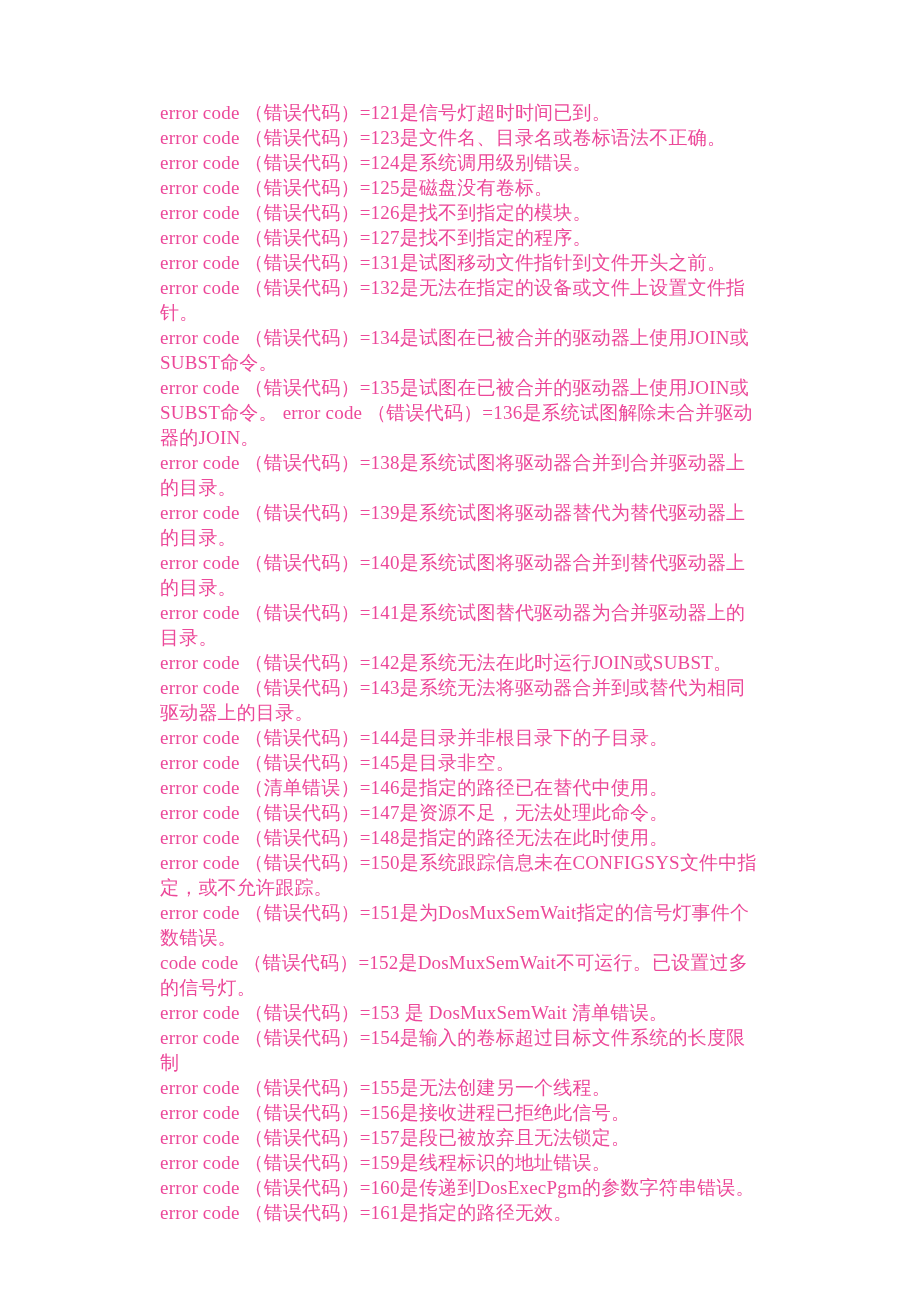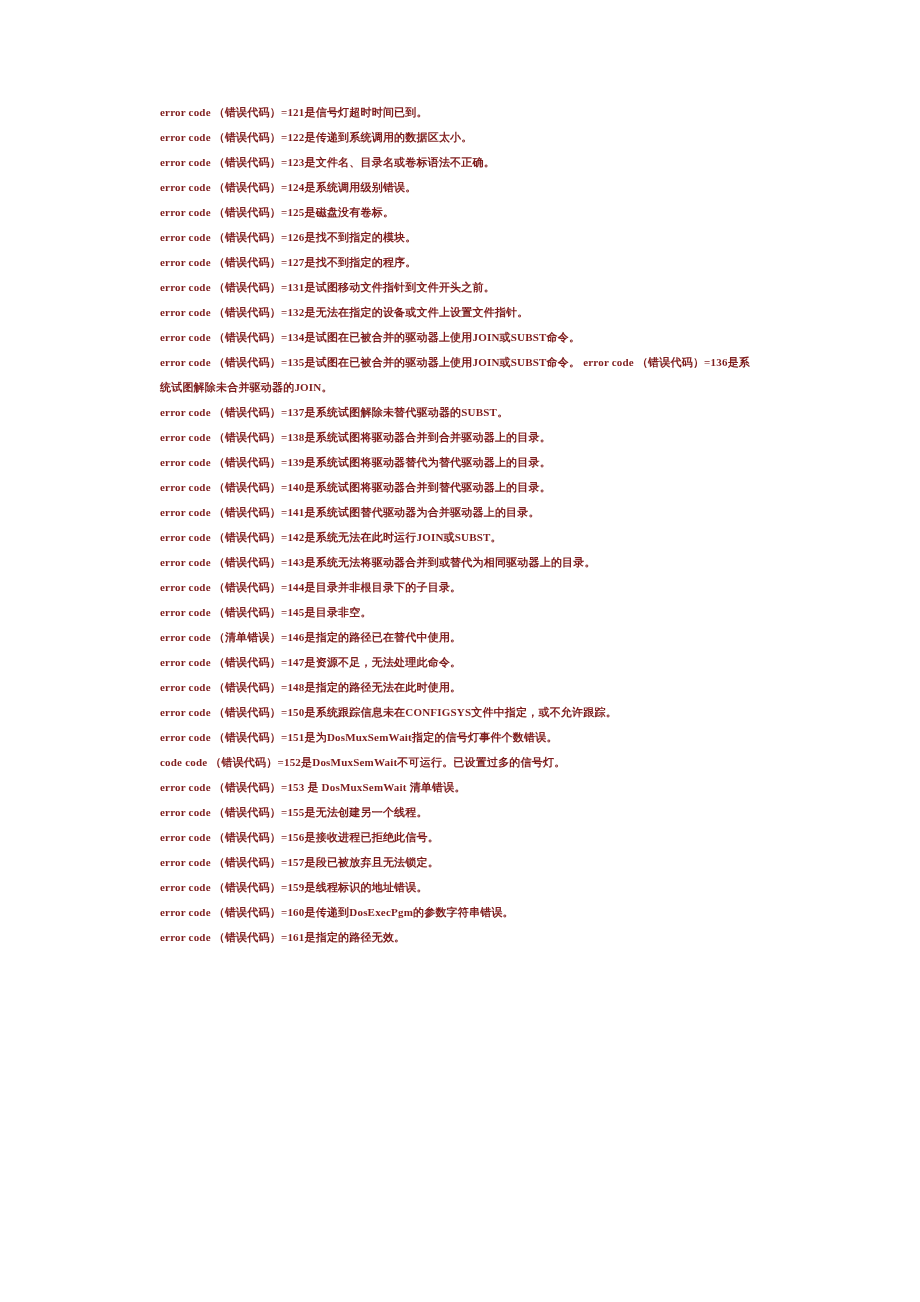--- a/index.html
+++ b/index.html
@@ -8,61 +8,59 @@
     background: #ffffff;
     font-family: "Times New Roman", "SimSun", "宋体", serif;
     width: 920px;
   }
   .page {
     padding: 100px 160px 100px 160px;
     box-sizing: border-box;
     width: 920px;
   }
   .line {
-    font-size: 11px;
+    font-size: 19px;
     line-height: 25px;
-    color: #7f1d1d;
+    color: #ec4899;
     white-space: normal;
     word-break: break-word;
     letter-spacing: 0.2px;
-    font-weight: bold;
   }
 </style>
 </head>
 <body>
 
 <div class="page">
   <div id="content">
       <div class="line">error code （错误代码）=121是信号灯超时时间已到。</div>
-      <div class="line">error code （错误代码）=122是传递到系统调用的数据区太小。</div>
       <div class="line">error code （错误代码）=123是文件名、目录名或卷标语法不正确。</div>
       <div class="line">error code （错误代码）=124是系统调用级别错误。</div>
       <div class="line">error code （错误代码）=125是磁盘没有卷标。</div>
       <div class="line">error code （错误代码）=126是找不到指定的模块。</div>
       <div class="line">error code （错误代码）=127是找不到指定的程序。</div>
       <div class="line">error code （错误代码）=131是试图移动文件指针到文件开头之前。</div>
       <div class="line">error code （错误代码）=132是无法在指定的设备或文件上设置文件指针。</div>
       <div class="line">error code （错误代码）=134是试图在已被合并的驱动器上使用JOIN或SUBST命令。</div>
       <div class="line">error code （错误代码）=135是试图在已被合并的驱动器上使用JOIN或SUBST命令。  error code （错误代码）=136是系统试图解除未合并驱动器的JOIN。</div>
-      <div class="line">error code （错误代码）=137是系统试图解除未替代驱动器的SUBST。</div>
       <div class="line">error code （错误代码）=138是系统试图将驱动器合并到合并驱动器上的目录。</div>
       <div class="line">error code （错误代码）=139是系统试图将驱动器替代为替代驱动器上的目录。</div>
       <div class="line">error code （错误代码）=140是系统试图将驱动器合并到替代驱动器上的目录。</div>
       <div class="line">error code （错误代码）=141是系统试图替代驱动器为合并驱动器上的目录。</div>
       <div class="line">error code （错误代码）=142是系统无法在此时运行JOIN或SUBST。</div>
       <div class="line">error code （错误代码）=143是系统无法将驱动器合并到或替代为相同驱动器上的目录。</div>
       <div class="line">error code （错误代码）=144是目录并非根目录下的子目录。</div>
       <div class="line">error code （错误代码）=145是目录非空。</div>
       <div class="line">error code （清单错误）=146是指定的路径已在替代中使用。</div>
       <div class="line">error code （错误代码）=147是资源不足，无法处理此命令。</div>
       <div class="line">error code （错误代码）=148是指定的路径无法在此时使用。</div>
       <div class="line">error code （错误代码）=150是系统跟踪信息未在CONFIGSYS文件中指定，或不允许跟踪。</div>
       <div class="line">error code （错误代码）=151是为DosMuxSemWait指定的信号灯事件个数错误。</div>
       <div class="line">code code （错误代码）=152是DosMuxSemWait不可运行。已设置过多的信号灯。</div>
       <div class="line">error code （错误代码）=153 是  DosMuxSemWait 清单错误。</div>
+      <div class="line">error code （错误代码）=154是输入的卷标超过目标文件系统的长度限制</div>
       <div class="line">error code （错误代码）=155是无法创建另一个线程。</div>
       <div class="line">error code （错误代码）=156是接收进程已拒绝此信号。</div>
       <div class="line">error code （错误代码）=157是段已被放弃且无法锁定。</div>
       <div class="line">error code （错误代码）=159是线程标识的地址错误。</div>
       <div class="line">error code （错误代码）=160是传递到DosExecPgm的参数字符串错误。</div>
       <div class="line">error code （错误代码）=161是指定的路径无效。</div>
     </div>
 </div>
 
 </body></html>

